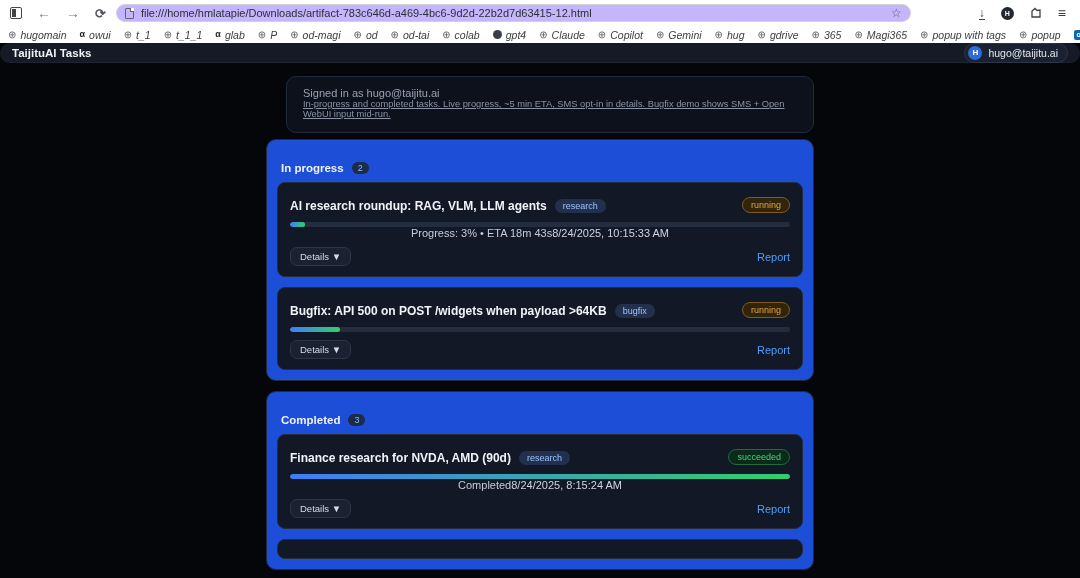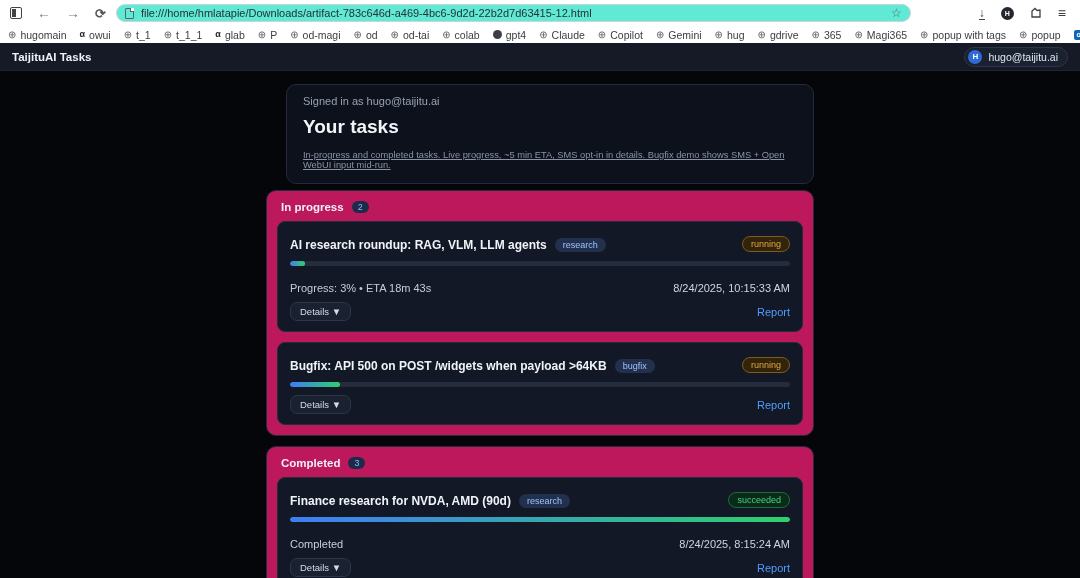--- a/index.html
+++ b/index.html
@@ -7,73 +7,73 @@
   body { font-family:"Liberation Sans", sans-serif; background:#04060a; }
 
   
   .chrome { background:#fff; }
   .nav-row { height:26px; display:flex; align-items:center; padding:0 8px; }
   .nav-icons { display:flex; align-items:center; gap:15px; margin:0 10px 0 2px; }
   .tab-box { width:12px; height:12px; border:1.6px solid #444; border-radius:2px; position:relative; }
   .tab-box::before { content:""; position:absolute; left:1px; top:1px; bottom:1px; width:4px; background:#444; }
   .nav-arrow { color:#777c85; font-size:14px; line-height:1; cursor:pointer; }
   .reload { color:#55595f; font-size:13px; font-weight:bold; cursor:pointer; }
-  .url-bar { flex:1; height:18px; border:1px solid #cfd2d8; border-radius:10px; display:flex; align-items:center; padding:0 8px; margin-right:68px; background:#5eead4; gap:7px; }
+  .url-bar { flex:1; height:18px; border:1px solid #cfd2d8; border-radius:10px; display:flex; align-items:center; padding:0 8px; margin-right:68px; background:#c4b5fd; gap:7px; }
   .doc-ic { width:9px; height:11px; border:1.2px solid #5f6368; border-radius:1px; position:relative; flex:none; }
   .doc-ic::before { content:""; position:absolute; right:-1px; top:-1px; width:3px; height:3px; background:#fff; border-left:1.2px solid #5f6368; border-bottom:1.2px solid #5f6368; }
   .url-text { font-size:11px; color:#2b2f35; flex:1; white-space:nowrap; overflow:hidden; }
   .star { color:#5f6368; font-size:12px; cursor:pointer; }
   .right-icons { display:flex; align-items:center; gap:16px; padding-right:6px; }
   .dl { color:#3c4043; font-size:12px; line-height:1; border-bottom:1.6px solid #3c4043; padding-bottom:0px; cursor:pointer; }
   .profile-dot { width:13px; height:13px; border-radius:50%; background:#23272e; color:#fff; font-size:7px; font-weight:bold; display:flex; align-items:center; justify-content:center; cursor:pointer; }
   .ext-ic { width:12px; height:12px; cursor:pointer; }
   .menu-ic { color:#3c4043; font-size:14px; font-weight:bold; line-height:1; cursor:pointer; }
 
   .bm-row { height:17px; display:flex; align-items:center; padding:0 8px; gap:13px; background:#fff; }
   .bm { display:flex; align-items:center; gap:4px; cursor:pointer; white-space:nowrap; }
-  .bm-label { font-size:10.5px; color:#3c4043; }
+  .bm-label { font-size:10.5px; color:#3c4043;font-style:italic; }
   .ic-globe { color:#5f6368; font-size:10px; line-height:1; }
   .ic-alpha { color:#1d2025; font-size:9px; font-weight:bold; line-height:1; }
   .ic-gpt { width:9px; height:9px; background:#3a3f47; border-radius:50%; }
   .ic-mail { width:10px; height:10px; background:#1267b4; border-radius:2px; color:#fff; font-size:7px; font-weight:bold; display:flex; align-items:center; justify-content:center; }
   .ic-mail::before { content:"o"; }
 
   
-  .app-header { height:28px; background:#151a26; border-bottom:1px solid #1e2532; display:flex; align-items:center; justify-content:space-between; padding:0 12px; }
+  .app-header { height:20px; background:#151a26; border-bottom:1px solid #1e2532; display:flex; align-items:center; justify-content:space-between; padding:0 12px;border-radius:12px; }
   .app-title { color:#eef1f7; font-size:11.5px; font-weight:bold; }
   .user-pill { display:flex; align-items:center; gap:6px; background:#1a2130; border:1px solid #2c3648; border-radius:999px; padding:2px 9px 2px 3px; cursor:pointer; }
   .avatar { width:14px; height:14px; border-radius:50%; background:#2e6bd6; color:#fff; font-size:8px; font-weight:bold; display:flex; align-items:center; justify-content:center; }
   .user-email { color:#e2e7f1; font-size:10.5px; }
 
   
   .main { height:507px; overflow:hidden; display:flex; flex-direction:column; align-items:center; background:#04060a; }
   .col { width:548px; }
 
   .hero { margin-top:13px; background:#0c111b; border:1px solid #222b3a; border-radius:10px; padding:10px 16px 13px;margin-left:20px; }
   .signed-in { color:#98a1b3; font-size:11px; }
   .page-title { color:#f2f5fa; font-size:19px; font-weight:bold; margin:9px 0 12px; }
   .page-sub { color:#8a93a5; font-size:9.3px;text-decoration:underline; }
 
-  .section { margin-top:6px; background:#be185d; border:1px solid #232c3c; border-radius:10px; padding:8px 10px 10px; }
+  .section { margin-top:6px; background:#1d4ed8; border:1px solid #232c3c; border-radius:10px; padding:20px 10px 10px; }
   .section + .section { margin-top:10px; }
   .sec-head { display:flex; align-items:center; gap:8px; padding:2px 4px 8px; }
   .sec-title { color:#eef1f7; font-size:11.5px; font-weight:bold; }
   .count-badge { background:#1c2b47; color:#8ab6ff; font-size:9px; border-radius:999px; padding:1px 6px; }
 
   .card { background:#121826; border:1px solid #232d3e; border-radius:8px; padding:8px 12px 10px; }
   .card + .card { margin-top:10px; }
   .title-row { display:flex; align-items:flex-end; gap:8px; }
   .task-title { color:#f0f3f8; font-size:12px; font-weight:bold; }
   .tag { background:#22304e; color:#9cc2ff; font-size:9px; border-radius:999px; padding:2px 8px;margin-top:8px; }
   .badge { margin-left:auto; font-size:9px; border-radius:999px; padding:2px 8px; }
   .badge.running { background:#32230b; border:1px solid #7d5c1d; color:#dfa83f; }
   .badge.succeeded { background:#0b2b1a; border:1px solid #1e6b3c; color:#46d17e; }
   .track { margin-top:9px; height:5px; background:#242d3d; border-radius:3px; overflow:hidden; }
   .fill { height:100%; border-radius:3px; background:linear-gradient(90deg,#3f7df6,#2fd06b); }
-  .info-row { margin-top:16px; display:flex; justify-content:space-between; }
+  .info-row { margin-top:0; display:flex; justify-content:center; }
   .prog-text { color:#c6cdd9; font-size:11px; }
   .stamp { color:#ced5e1; font-size:11px; }
   .action-row { margin-top:8px; display:flex; justify-content:space-between; align-items:center; }
   .details-btn { background:#1a2231; border:1px solid #2c3648; border-radius:7px; color:#d5dbe7; font-size:9.5px; padding:3px 9px; cursor:pointer; font-family:"Liberation Sans",sans-serif; }
   .report-link { color:#4f9dff; font-size:11px; cursor:pointer; text-decoration:none; }
 </style>
 </head>
 <body>
 
 <div class="chrome">
@@ -193,21 +193,20 @@
     <span class="avatar">H</span>
     <span class="user-email">hugo@taijitu.ai</span>
   </span>
 </div>
 
 <div class="main">
   <div class="col">
 
     <div class="hero">
       <div class="signed-in">Signed in as hugo@taijitu.ai</div>
-      <div class="page-title">Your tasks</div>
       <div class="page-sub">In-progress and completed tasks. Live progress, ~5 min ETA, SMS opt-in in details. Bugfix demo shows SMS + Open WebUI input mid-run.</div>
     </div>
 
     <div class="section">
       <div class="sec-head">
         <span class="sec-title">In progress</span>
         <span class="count-badge">2</span>
       </div>
 
       <div class="card">

